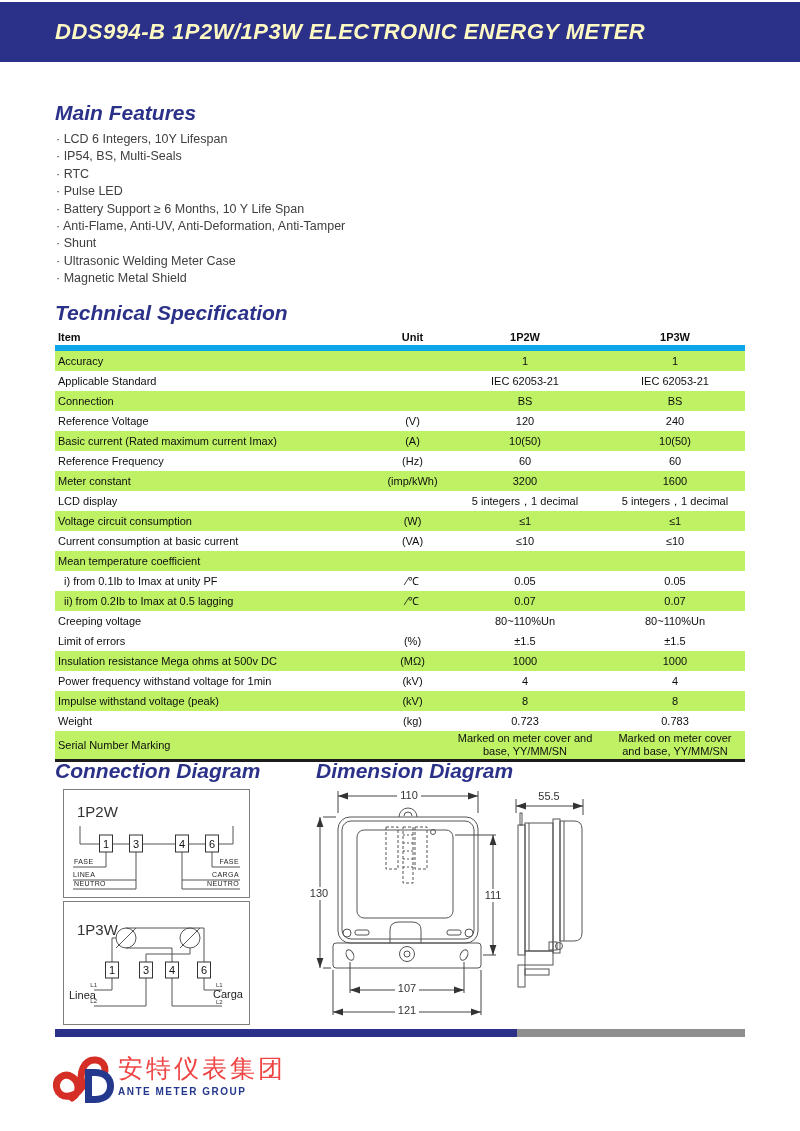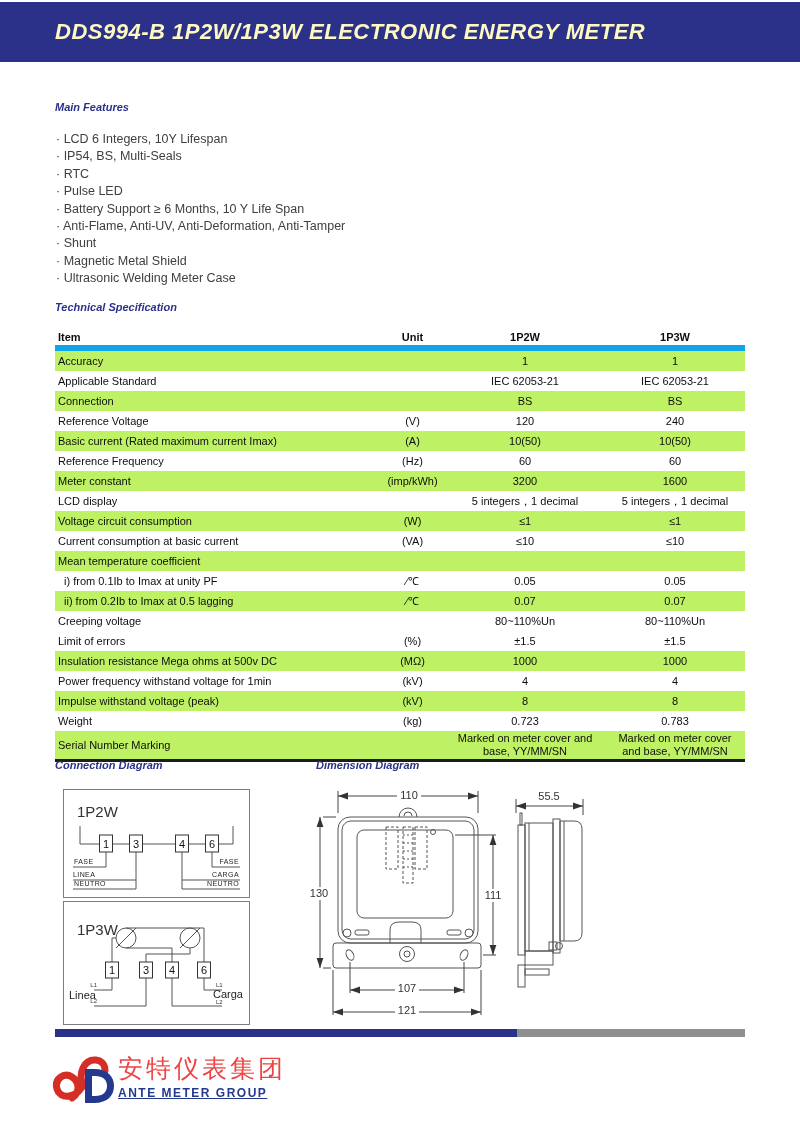--- a/index.html
+++ b/index.html
@@ -3,21 +3,21 @@
 <meta charset="utf-8">
 <style>
   html,body{margin:0;padding:0;}
   body{width:800px;height:1131px;position:relative;background:#fff;overflow:hidden;
        font-family:"Liberation Sans",sans-serif;color:#111;}
   
   .titlebar{position:absolute;left:0;top:2px;width:800px;height:60px;background:#2b3188;}
   .titlebar h1{margin:0;padding-left:55px;line-height:60px;font-size:22px;font-style:italic;
        font-weight:bold;color:#fef9c3;letter-spacing:.5px;white-space:nowrap;}
   
-  .sec{position:absolute;margin:0;font-style:italic;font-weight:bold;font-size:11px;color:#2b3188;white-space:nowrap;}
+  .sec{position:absolute;margin:0;font-style:italic;font-weight:bold;font-size:21px;color:#2b3188;white-space:nowrap;}
   .feat-h{left:55px;top:101px;}
   .spec-h{left:55px;top:301px;}
   .conn-h{left:55px;top:759px;}
   .dim-h{left:316px;top:759px;}
   
   .features{position:absolute;left:56px;top:131px;margin:0;padding:0;list-style:none;
        font-size:12.5px;color:#404040;}
   .features li{height:17.4px;line-height:17.4px;white-space:nowrap;}
   .features li::before{content:"· ";}
   
@@ -47,40 +47,40 @@
   .ntx{font-size:11px;fill:#111;}
   .btx{font-size:15px;fill:#333;}
   .lbl2{font-size:11px;fill:#222;}
   .tag{font-size:6px;fill:#333;}
   
   .bar-blue{position:absolute;left:55px;top:1029px;width:462px;height:8px;background:#2b3188;}
   .bar-gray{position:absolute;left:517px;top:1029px;width:228px;height:8px;background:#8f8f8f;}
   .logo-mark{position:absolute;left:52px;top:1047px;width:62px;height:60px;}
   .logo-text{position:absolute;left:118px;top:1054px;}
   .cn{font-size:25px;color:#ef4444;letter-spacing:3px;line-height:30px;font-family:"DejaVu Sans",sans-serif;white-space:nowrap;}
-  .en{font-size:12px;font-weight:bold;color:#24388d;letter-spacing:1.5px;margin-top:2px;white-space:nowrap;text-decoration:underline;}
+  .en{font-size:10px;font-weight:bold;color:#24388d;letter-spacing:1.5px;margin-top:2px;white-space:nowrap;}
 </style>
 </head>
 <body>
 
 <div class="titlebar">
   <h1>DDS994-B 1P2W/1P3W ELECTRONIC ENERGY METER</h1>
 </div>
 
 <h2 class="sec feat-h">Main Features</h2>
 <ul class="features">
     <li>LCD 6 Integers, 10Y Lifespan</li>
     <li>IP54, BS, Multi-Seals</li>
     <li>RTC</li>
     <li>Pulse LED</li>
     <li>Battery Support ≥ 6 Months, 10 Y Life Span</li>
     <li>Anti-Flame, Anti-UV, Anti-Deformation, Anti-Tamper</li>
     <li>Shunt</li>
+    <li>Ultrasonic Welding Meter Case</li>
     <li>Magnetic Metal Shield</li>
-    <li>Ultrasonic Welding Meter Case</li>
   </ul>
 
 <h2 class="sec spec-h">Technical Specification</h2>
 <table class="spec">
   <colgroup>
       <col style="width:325px">
       <col style="width:65px">
       <col style="width:160px">
       <col style="width:140px">
     </colgroup>

